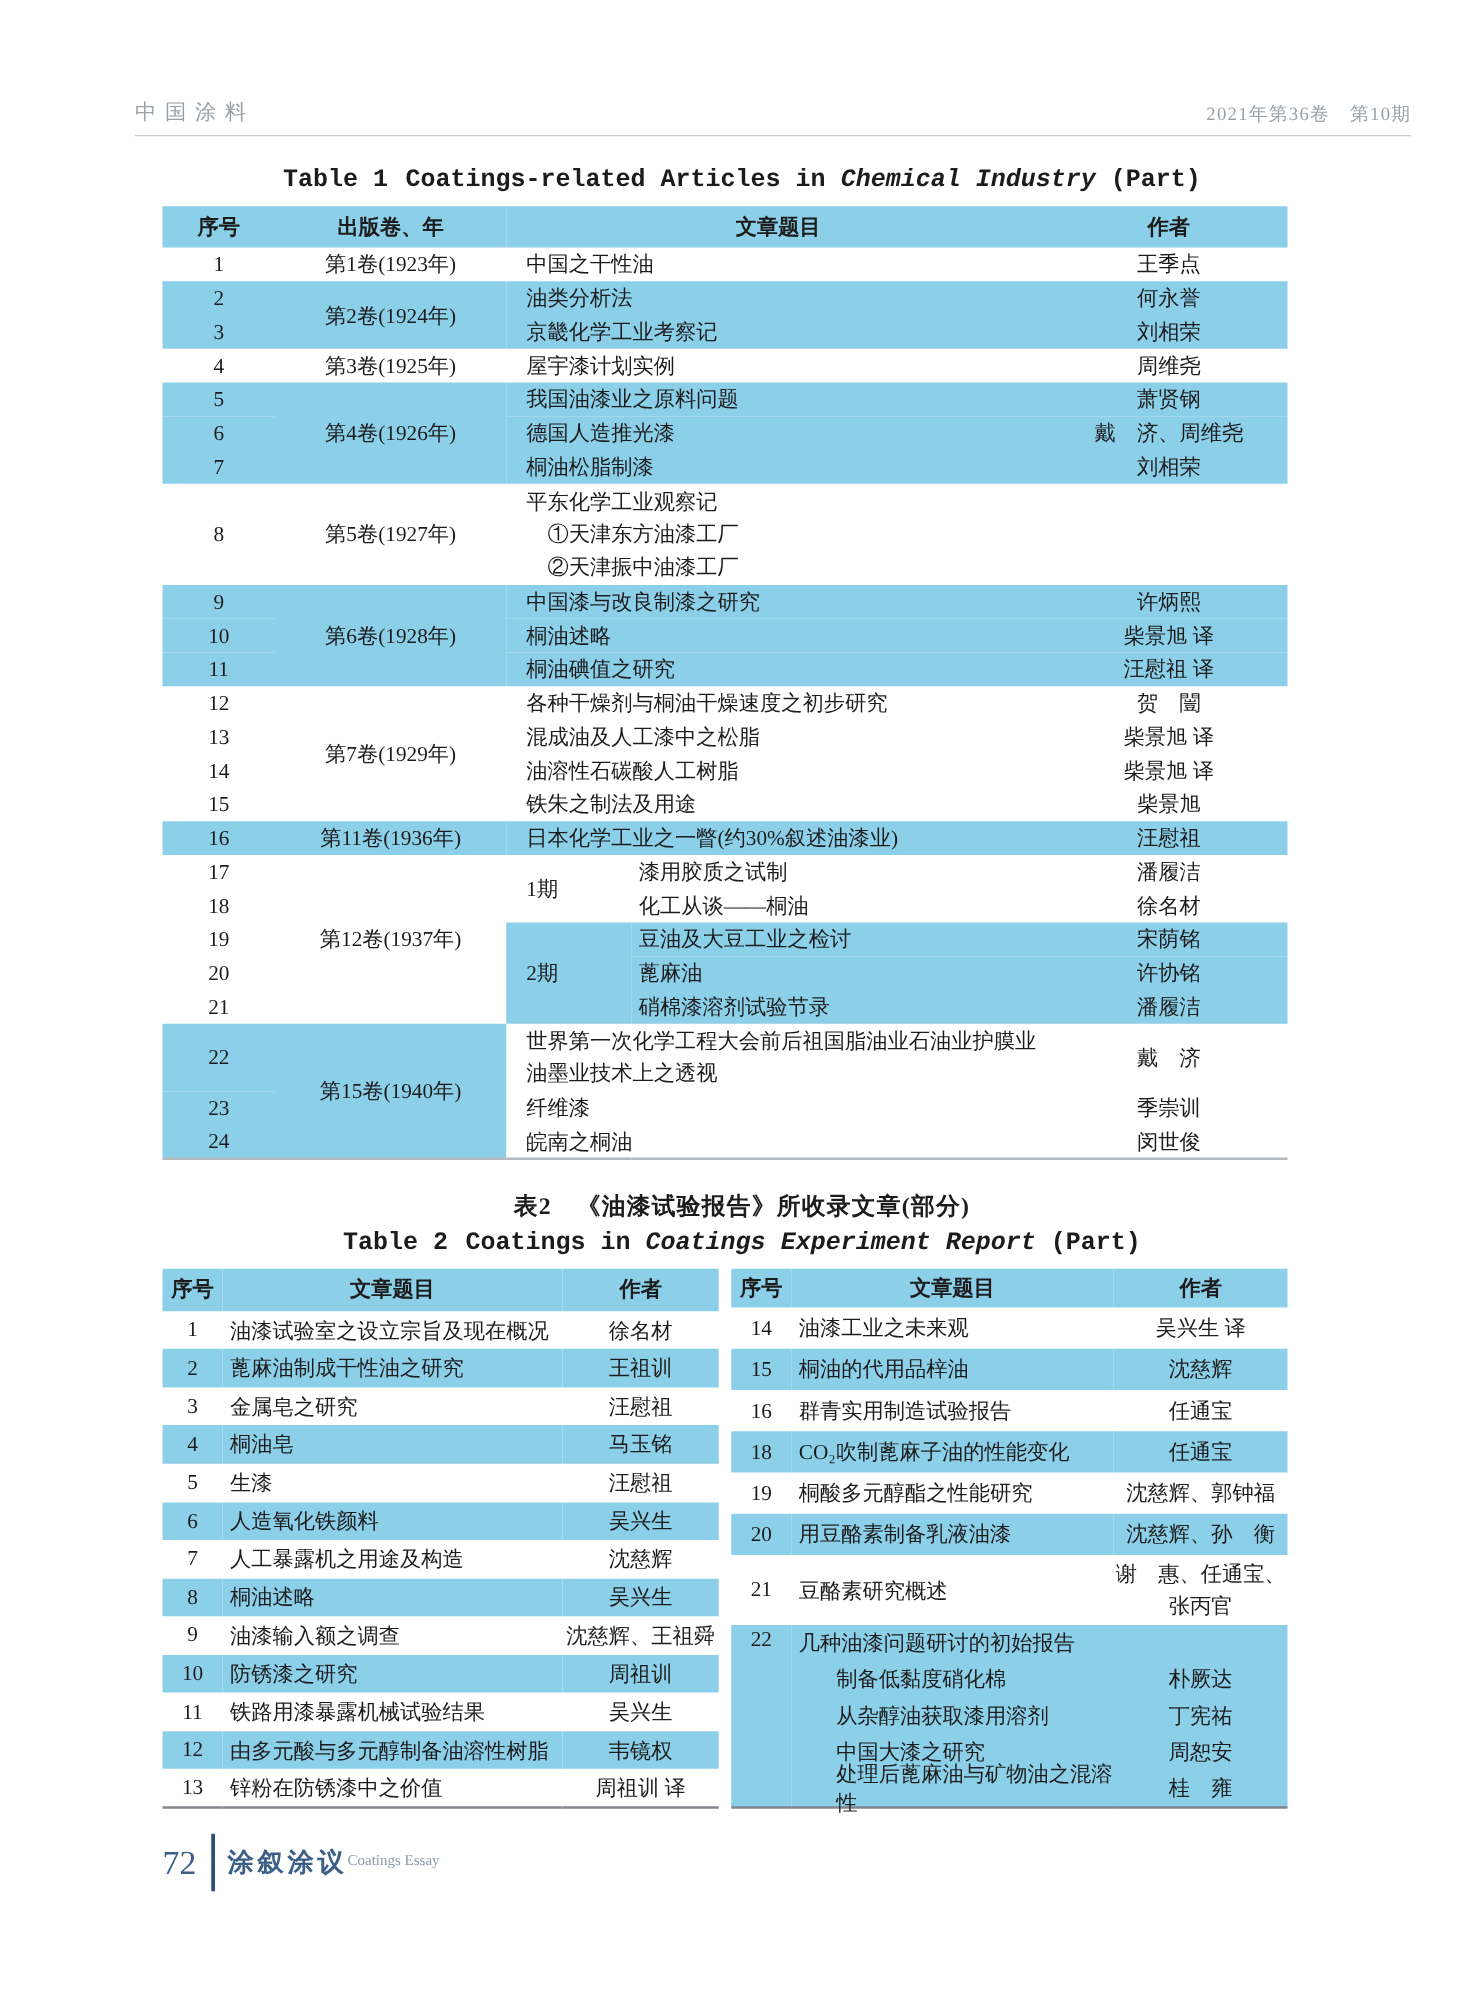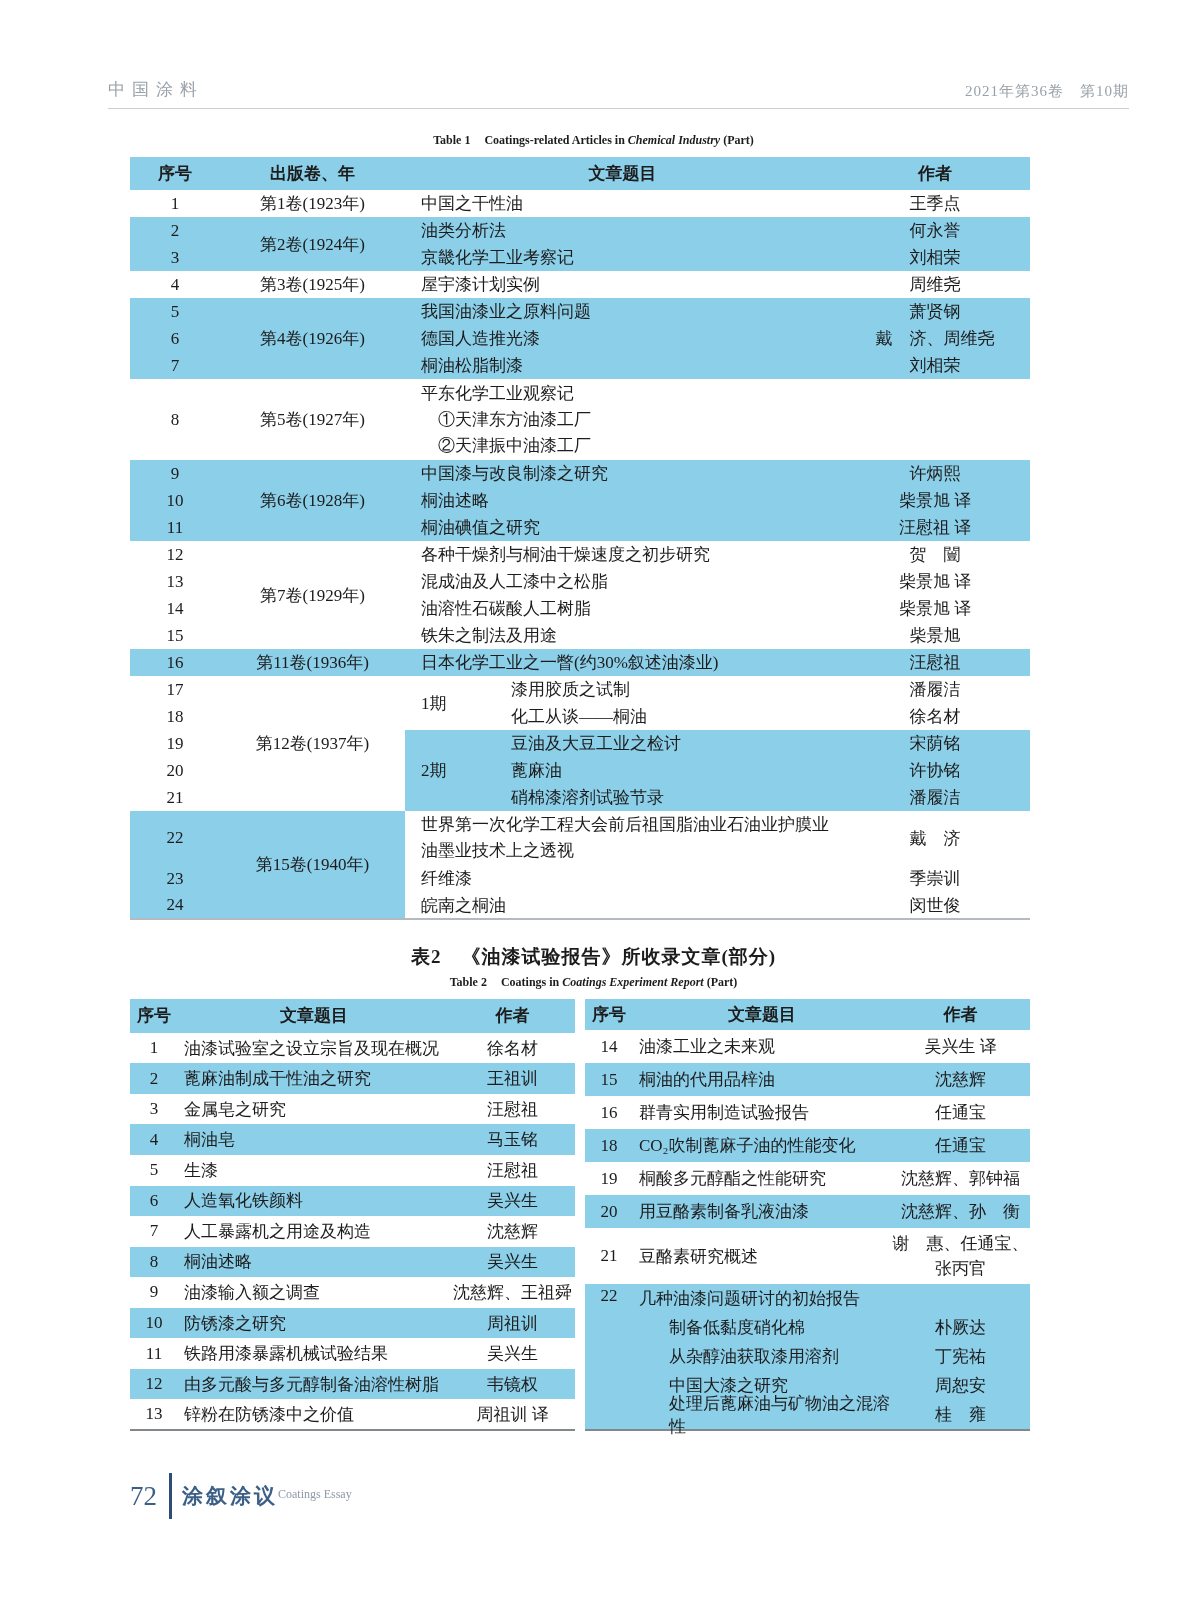--- a/index.html
+++ b/index.html
@@ -19,21 +19,21 @@
     display:flex;justify-content:space-between;align-items:flex-end;
     margin:78px 58px 0 108px;padding-bottom:7px;border-bottom:1px solid #c9ced4;
     color:var(--hdr-gray);
   }
   .ph-left{font-size:17px;letter-spacing:7px;}
   .ph-right{font-size:15px;letter-spacing:1px;}
 
   
   .cap{text-align:center;margin-top:24px;}
   .cap-cn{font-size:19px;font-weight:bold;letter-spacing:1px;}
-  .cap-en{font-size:12px;font-weight:bold;margin-top:5px;font-family:Liberation Serif, serif;}
+  .cap-en{font-size:20px;font-weight:bold;margin-top:5px;font-family:Liberation Mono, monospace;}
   .cap-en .sp{display:inline-block;width:14px;}
 
   
   table{border-collapse:collapse;table-layout:fixed;}
   td,th{padding:0;vertical-align:middle;}
   .b{background:var(--blue);}
   .c{text-align:center;}
   .l{text-align:left;padding-left:16px;}
   .l2{text-align:left;padding-left:6px;}
 
@@ -57,21 +57,21 @@
   .aml{white-space:pre-line;line-height:25px;text-align:center;}
 
   
   .r22cell{vertical-align:top;}
   .r22row{display:flex;height:29px;align-items:center;}
   .r22t{flex:1 1 auto;text-align:left;padding-left:6px;}
   .r22t.ind{padding-left:36px;}
   .r22a{flex:0 0 139px;text-align:center;}
 
   
-  .footer{display:flex;align-items:center;margin-left:130px;margin-top:42px;}
+  .footer{display:flex;align-items:center;margin-left:130px;margin-top:20px;}
   .pageno{font-size:27px;color:var(--foot-blue);font-family:"Liberation Serif",serif;}
   .vbar{width:3px;height:46px;background:#2e4d74;margin:0 10px 0 12px;}
   .fcol{display:flex;flex-direction:row;}
   .fcn{font-size:21px;font-weight:bold;color:var(--foot-blue);letter-spacing:3px;line-height:24px;}
   .fen{font-size:12px;color:#8d99a8;margin-top:3px;}
 </style>
 </head>
 <body>
 
 <div class="page-header">

